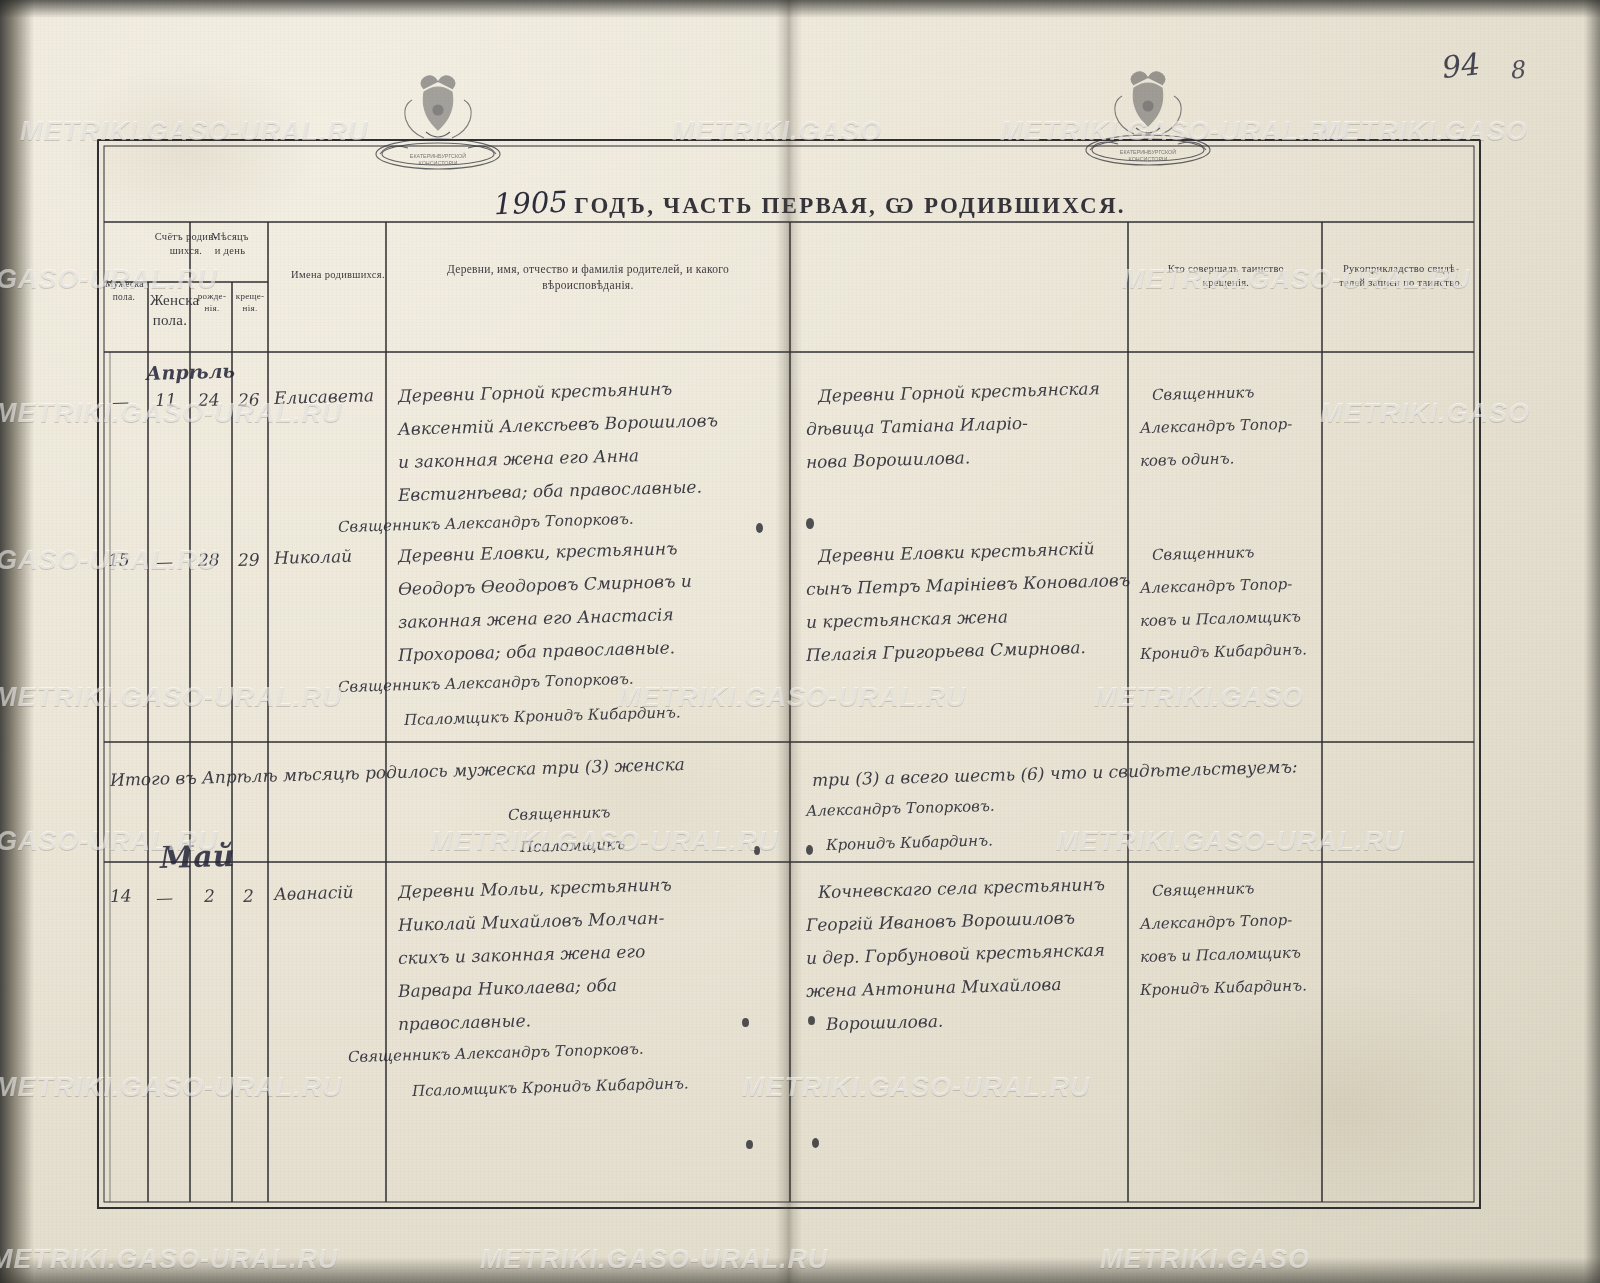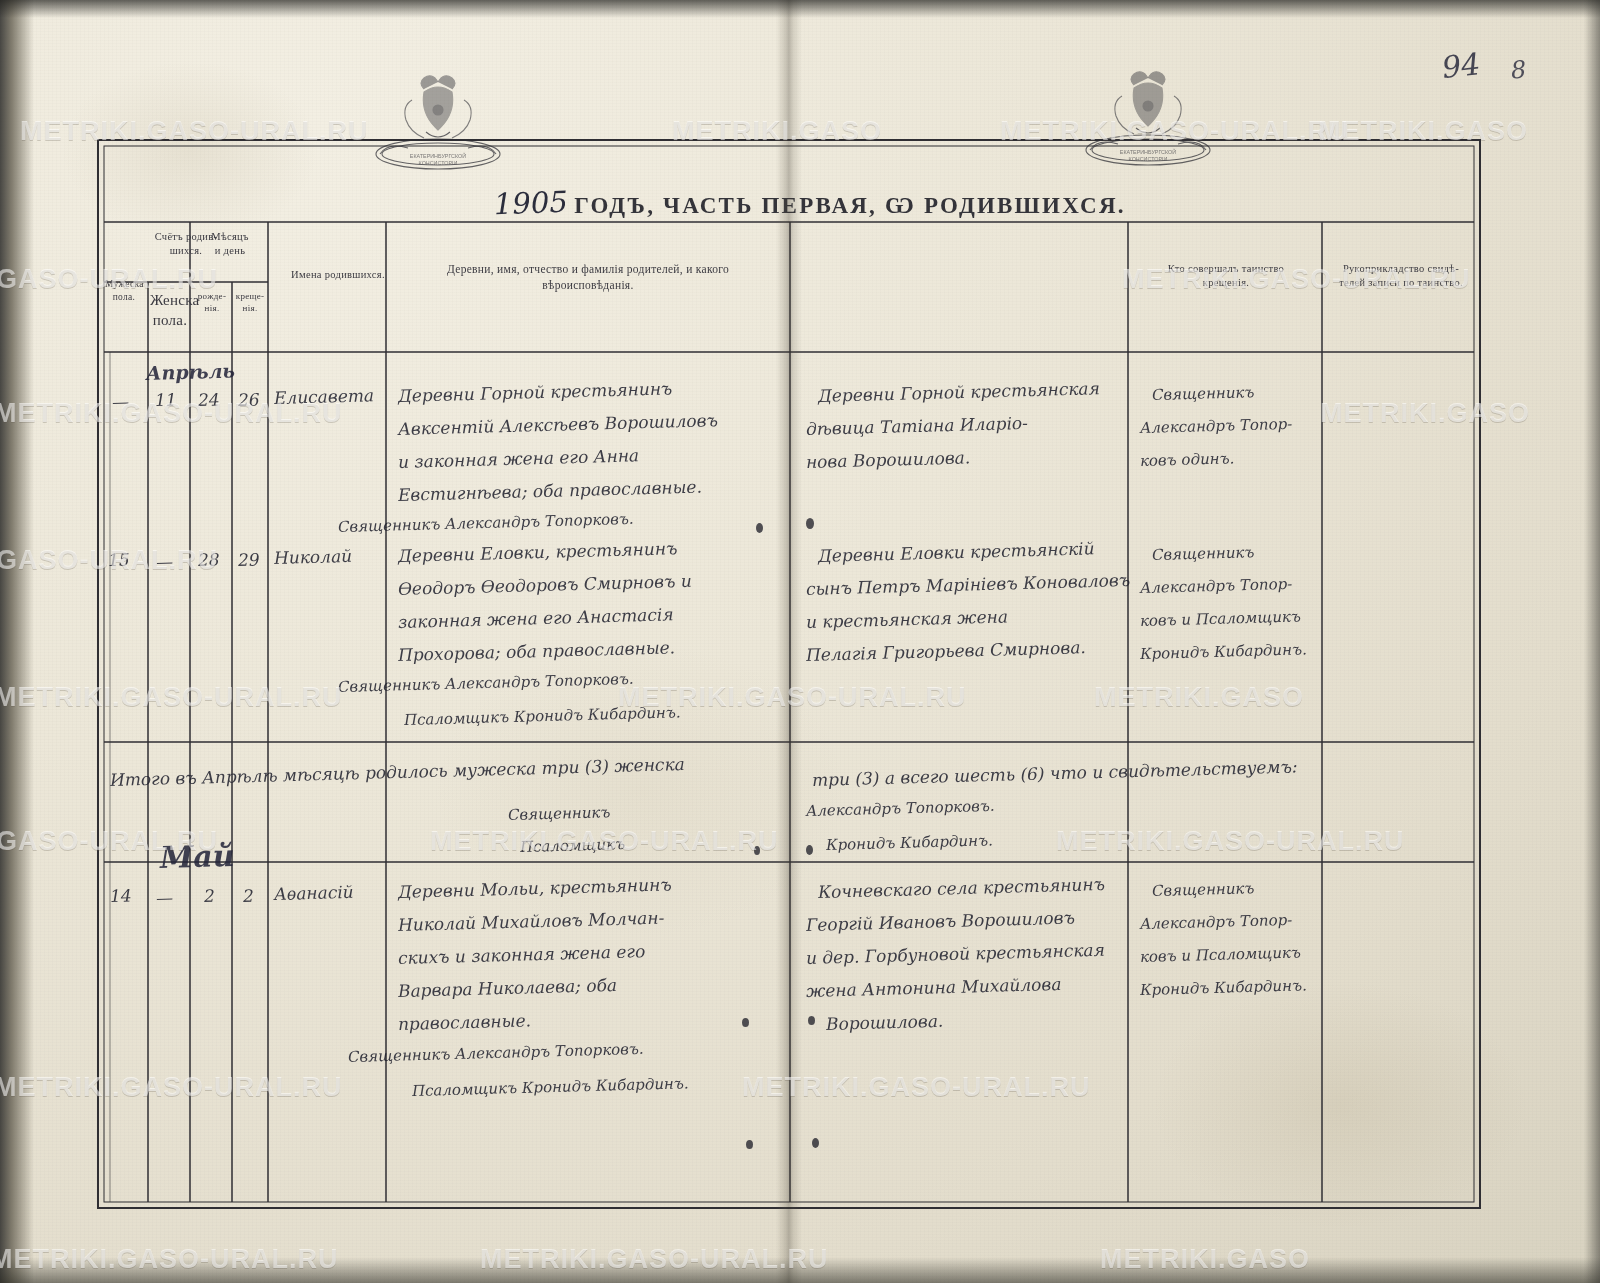--- a/index.html
+++ b/index.html
@@ -41,20 +41,21 @@
   
   .stain{position:absolute;border-radius:50%;pointer-events:none;}
 
   
   #watermark{position:absolute;inset:0;pointer-events:none;overflow:hidden;}
   .wm{
     position:absolute;color:rgba(255,255,255,0.55);
     font-family:"Liberation Sans", sans-serif;font-weight:700;
     font-size:27px;letter-spacing:1px;white-space:nowrap;
     text-shadow:0 1px 0 rgba(90,85,70,.25);
+    font-style:italic;
   }
 
   
   #sheet{position:absolute;left:0;top:0;width:1600px;height:1283px;}
   .ink{stroke:#2f2e33;fill:none;}
   #title-line{
     position:absolute;left:300px;top:186px;width:1020px;
     display:flex;align-items:baseline;justify-content:center;gap:6px;
     font-size:23px;letter-spacing:2.2px;font-weight:700;color:#34343a;
     font-family:"Liberation Serif", serif;

